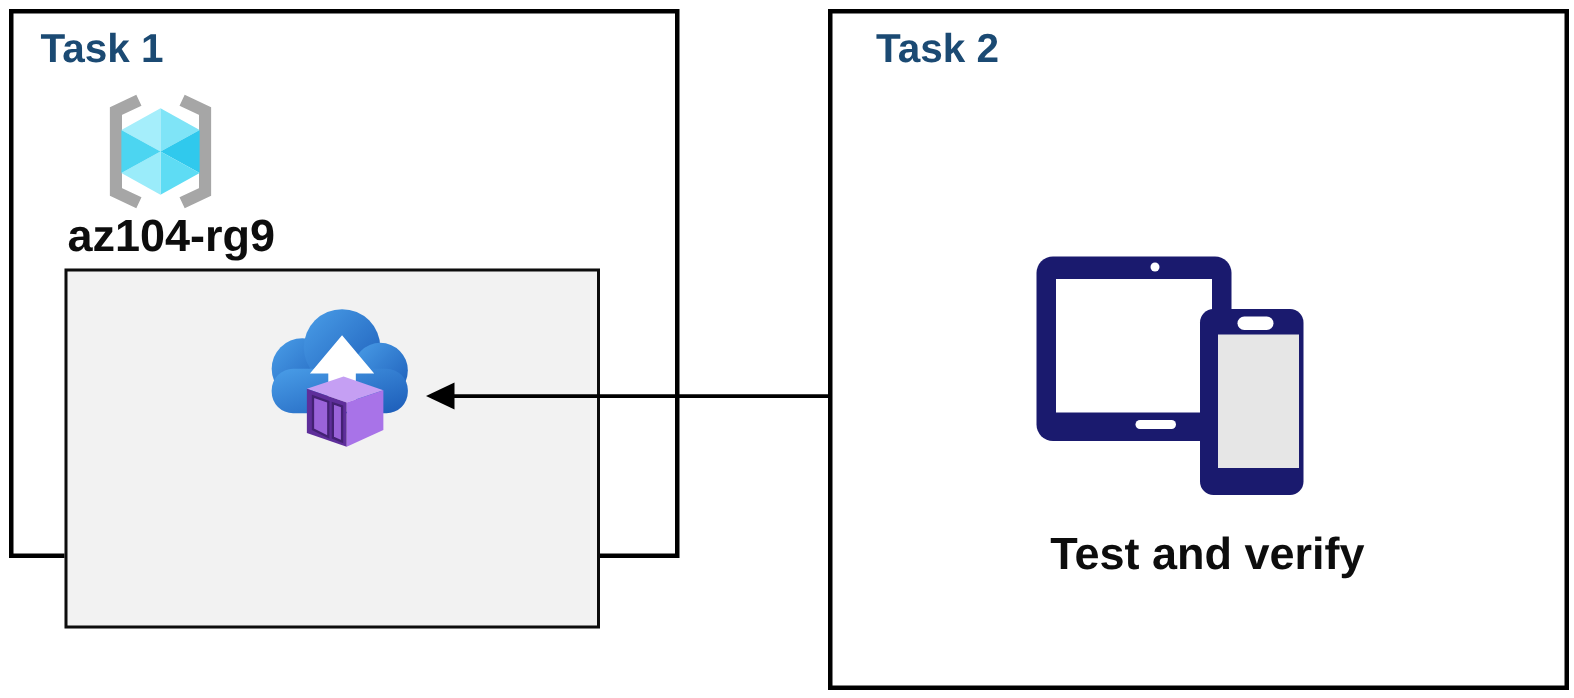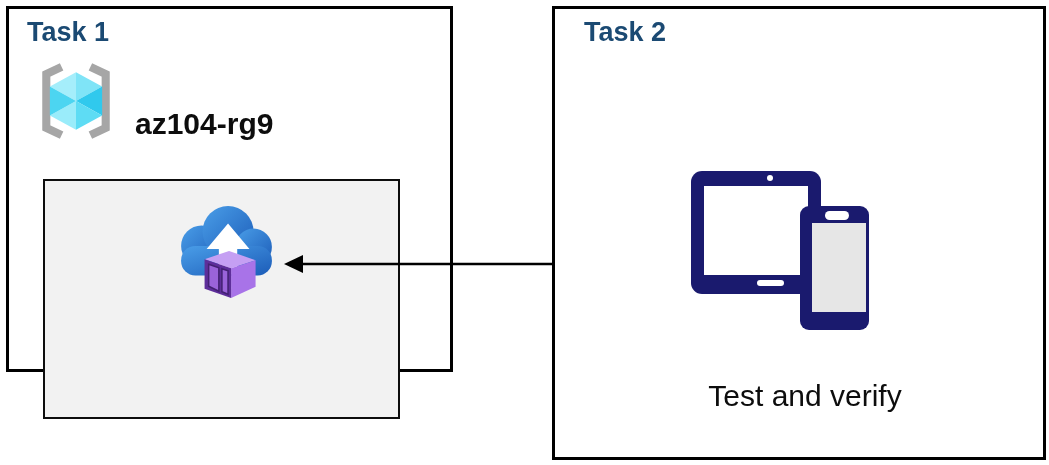--- a/index.html
+++ b/index.html
@@ -15,35 +15,35 @@
   }
   .task-box{position:absolute;border:3px solid #000;background:#fff;box-sizing:border-box;}
   #task1-box{left:6px;top:6px;width:447px;height:366px;}
   #task2-box{left:552px;top:6px;width:494px;height:454px;padding-left:34px;}
   .task-title{
     position:absolute;font-size:27px;font-weight:700;color:var(--title-blue);
     letter-spacing:0px;white-space:nowrap;
   }
   #task1-title{left:18px;top:8px;}
   #task2-title{left:29px;top:8px;}
-  .rg-row{position:absolute;left:22px;top:52px;display:flex;align-items:flex-end;}
+  .rg-row{position:absolute;left:22px;top:52px;display:flex;align-items:center;flex-direction:column;}
   .rg-name{font-size:30px;font-weight:700;color:var(--ink);margin-left:14px;white-space:nowrap;}
   .inner-box{
     position:absolute;left:34px;top:170px;width:357px;height:240px;
     background:var(--inner-box-bg);border:2px solid var(--ink);box-sizing:border-box;
   }
   .ci-icon{position:absolute;left:130px;top:20px;}
   .ci-label{
     position:absolute;left:0;top:144px;width:100%;text-align:center;
     font-size:31px;font-weight:700;color:var(--ink);white-space:nowrap;
   }
   .devices{position:absolute;left:131px;top:156px;}
   .test-label{
     position:absolute;left:60px;top:344px;width:380px;text-align:center;
-    font-size:30px;font-weight:400;color:var(--ink);white-space:nowrap;margin-top:26px;
+    font-size:30px;font-weight:700;color:var(--ink);white-space:nowrap;
   }
   .connector{position:absolute;left:282px;top:250px;}
 </style>
 </head>
 <body>
 
 <div class="canvas">
 
   <div class="task-box" id="task1-box">
     <div class="task-title" id="task1-title">Task 1</div>

